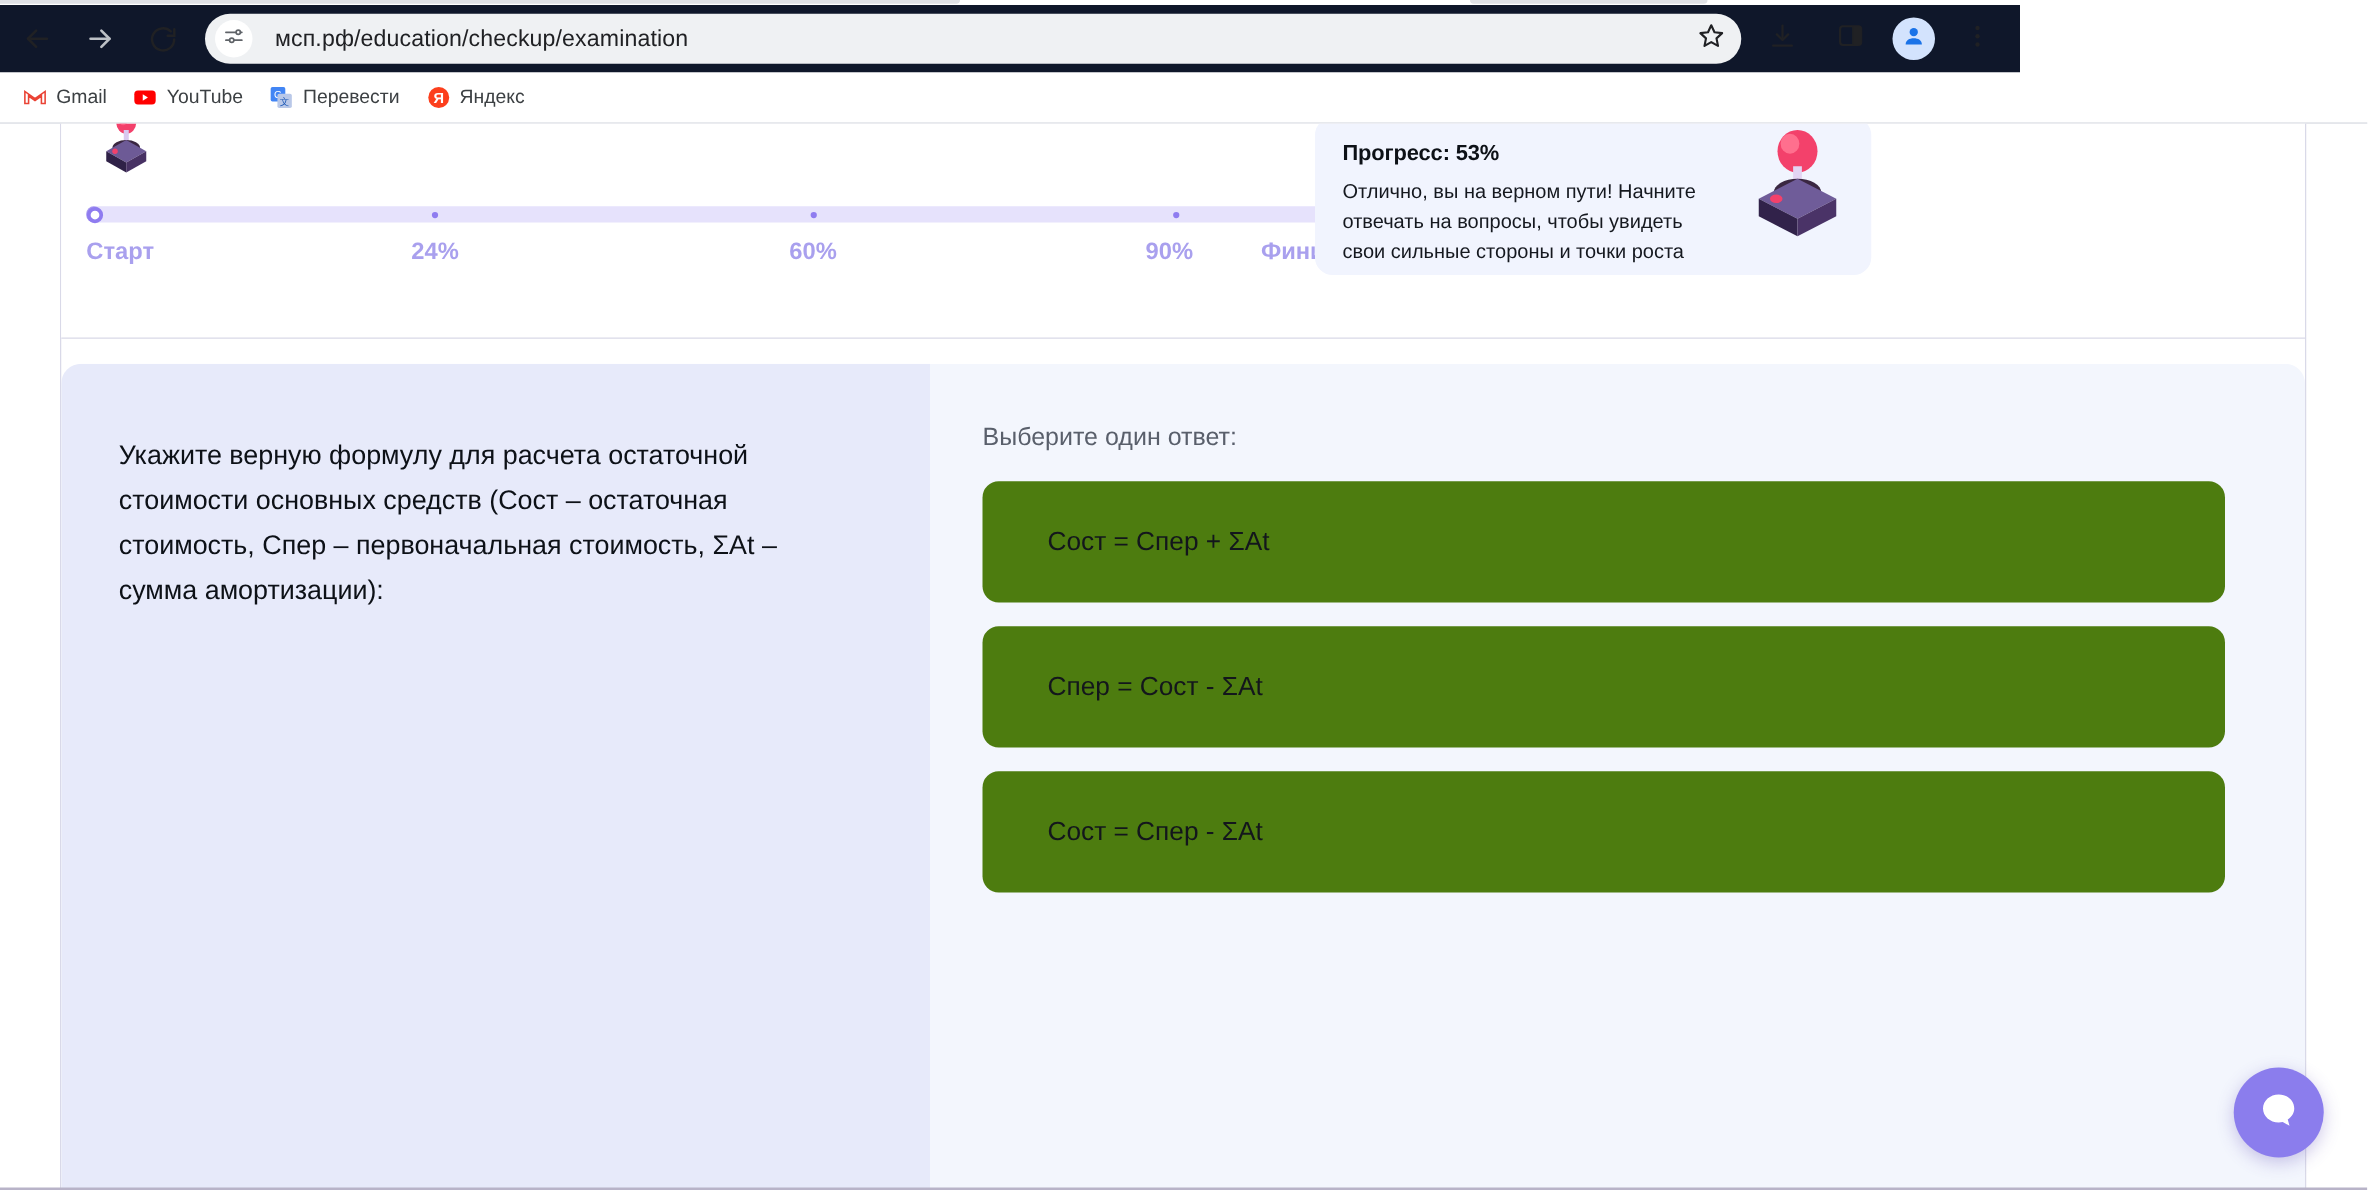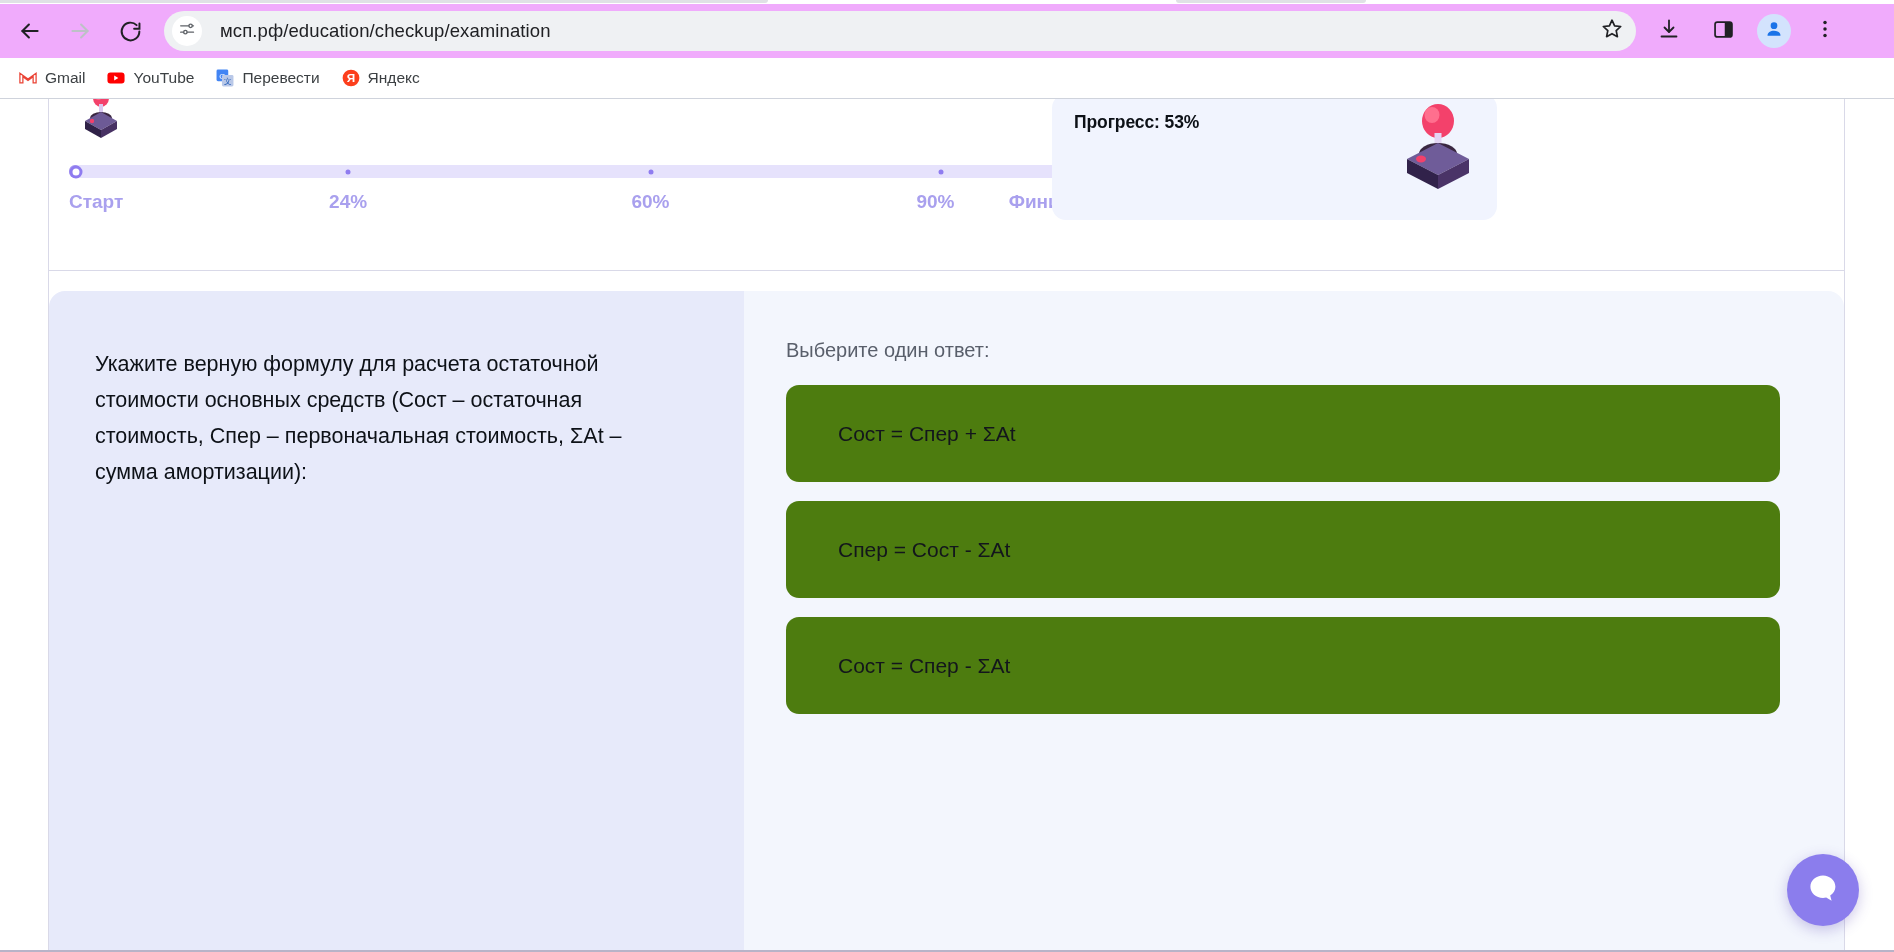--- a/index.html
+++ b/index.html
@@ -40,24 +40,24 @@
     left: 1176px; top: 0;
     width: 190px; height: 3px;
     background: #dfe1e5;
     border-bottom-left-radius: 8px;
     border-bottom-right-radius: 8px;
   }
 
   .toolbar {
     position: absolute;
     top: 4px; left: 0;
-    width: 1894px; height: 54px;
+    width: 1616px; height: 54px;
     display: flex;
     align-items: center;
-    background: #f0abfc;
+    background: #0f172a;
   }
 
   .nav-btn {
     width: 40px; height: 40px;
     margin-left: 10px;
     display: flex; align-items: center; justify-content: center;
     border-radius: 50%;
     flex: 0 0 auto;
   }
   .nav-btn svg { display: block; }
@@ -512,20 +512,21 @@
       <div class="track-labels">
         <div class="track-label first" style="left:0">Старт</div>
         <div class="track-label" style="left:24%">24%</div>
         <div class="track-label" style="left:50%">60%</div>
         <div class="track-label" style="left:74.5%">90%</div>
         <div class="track-label last" style="left:80.8%">Финиш</div>
       </div>
 
       <div class="progress-info">
         <div class="progress-title">Прогресс: 53%</div>
+        <div class="progress-text">Отлично, вы на верном пути! Начните отвечать на вопросы, чтобы увидеть свои сильные стороны и точки роста</div>
         <div class="joystick-big">
           <svg width="90" height="98" viewBox="0 0 90 98">
             <ellipse cx="45" cy="22" rx="16" ry="17" fill="#f3416b"></ellipse>
             <ellipse cx="39" cy="16" rx="7.5" ry="8" fill="#ff6f8e"></ellipse>
             <rect x="41.5" y="34" width="7" height="18" fill="#e3d4f3"></rect>
             <ellipse cx="45" cy="55" rx="19" ry="11" fill="#3a2741"></ellipse>
             <path d="M45 44 L76 60 L45 76 L14 60 Z" fill="#6f5c99"></path>
             <path d="M14 60 L45 76 L45 90 L14 74 Z" fill="#31224a"></path>
             <path d="M76 60 L45 76 L45 90 L76 74 Z" fill="#4a3367"></path>
             <ellipse cx="28" cy="60" rx="5" ry="3.4" fill="#f3416b"></ellipse>

